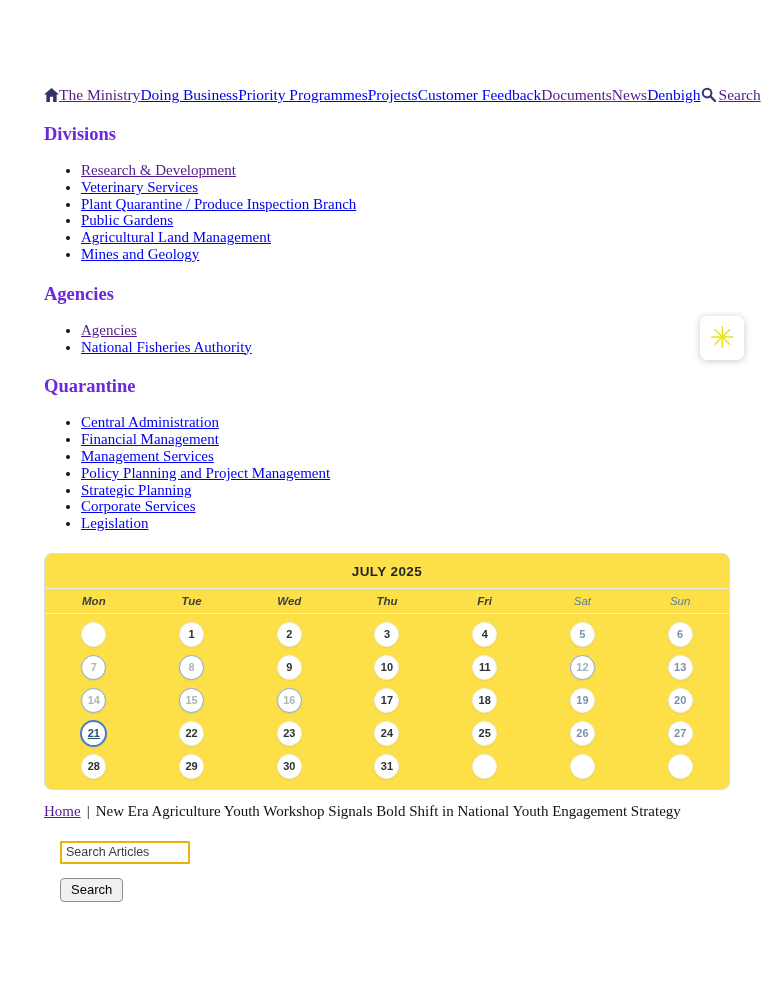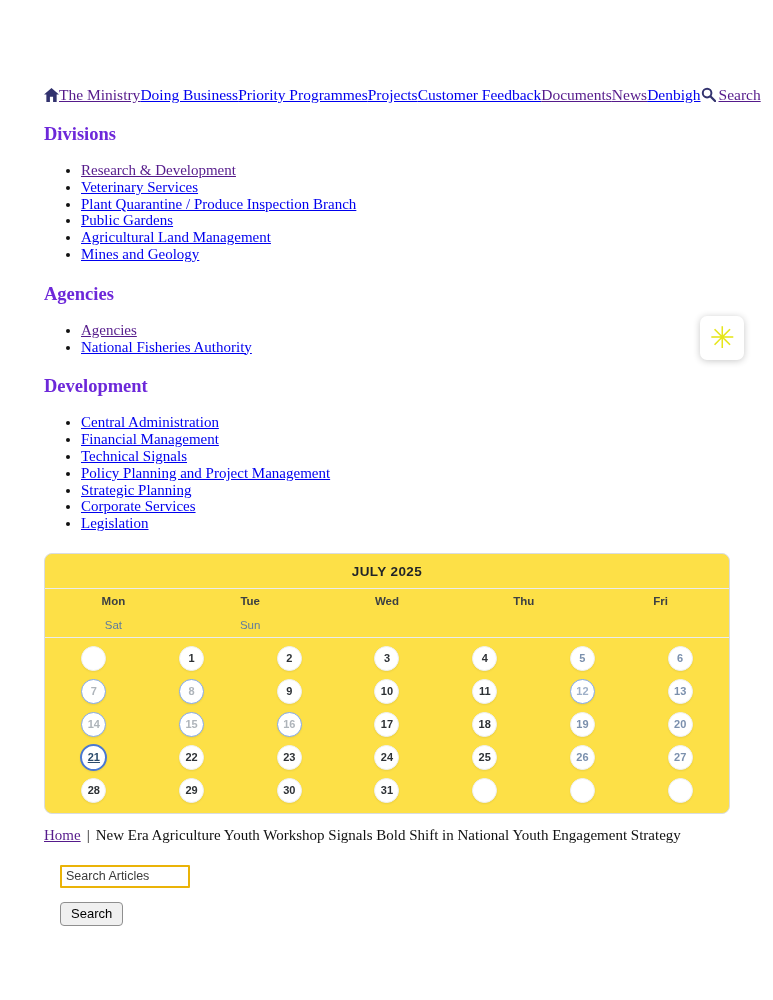--- a/index.html
+++ b/index.html
@@ -21,21 +21,21 @@
   .sections li{line-height:16.8px;font-size:15px;}
   .sections li a{cursor:pointer;text-decoration:underline;}
   .sections li a.unvisited{color:#0000EE;}
   .sections li a.visited{color:#551A8B;}
 
   
   .calendar{width:684px;margin-top:14px;border:1px solid #d9dce0;border-radius:8px;
             font-family:"Liberation Sans", sans-serif;background:#fde047;overflow:hidden;}
   .cal-title{text-align:center;padding:10px 0 9px;font-size:13.5px;font-weight:600;
              color:#1f2328;letter-spacing:.4px;border-bottom:1px solid #e9ebee;}
-  .cal-head{display:grid;grid-template-columns:repeat(5,1fr);border-bottom:1px solid #e9ebee;}
+  .cal-head{display:grid;grid-template-columns:repeat(7,1fr);border-bottom:1px solid #e9ebee;font-style:italic;}
   .cal-head .dow{text-align:center;padding:6px 0;font-size:11.5px;font-weight:600;color:#3c4043;}
   .cal-head .dow.weekend{color:#5f7c9f;font-weight:500;}
   .cal-grid{display:grid;grid-template-columns:repeat(7,1fr);padding:4px 0 6px;}
   .cal-cell{height:33px;display:flex;align-items:center;justify-content:center;}
   .cal-circle{width:23px;height:23px;border-radius:50%;background:#fff;
               border:1px solid #eef0f2;box-shadow:0 1px 2px rgba(0,0,0,.07);
               display:flex;align-items:center;justify-content:center;
               font-size:11px;font-weight:700;cursor:default;}
   .cal-circle[data-type="day"]{color:#2d3135;}
   .cal-circle[data-type="weekend"]{color:#7b90ad;font-weight:600;}
@@ -88,25 +88,25 @@
         <li><a href="#" class="unvisited">Plant Quarantine / Produce Inspection Branch</a></li>
         <li><a href="#" class="unvisited">Public Gardens</a></li>
         <li><a href="#" class="unvisited">Agricultural Land Management</a></li>
         <li><a href="#" class="unvisited">Mines and Geology</a></li>
       </ul>
       <h3>Agencies</h3>
       <ul>
         <li><a href="#" class="visited">Agencies</a></li>
         <li><a href="#" class="unvisited">National Fisheries Authority</a></li>
       </ul>
-      <h3>Development</h3>
+      <h3>Quarantine</h3>
       <ul>
         <li><a href="#" class="unvisited">Central Administration</a></li>
         <li><a href="#" class="unvisited">Financial Management</a></li>
-        <li><a href="#" class="unvisited">Technical Signals</a></li>
+        <li><a href="#" class="unvisited">Management Services</a></li>
         <li><a href="#" class="unvisited">Policy Planning and Project Management</a></li>
         <li><a href="#" class="unvisited">Strategic Planning</a></li>
         <li><a href="#" class="unvisited">Corporate Services</a></li>
         <li><a href="#" class="unvisited">Legislation</a></li>
       </ul>
     </div>
 
   <div class="calendar">
     <div class="cal-title">JULY 2025</div>
     <div class="cal-head" id="cal-head">

